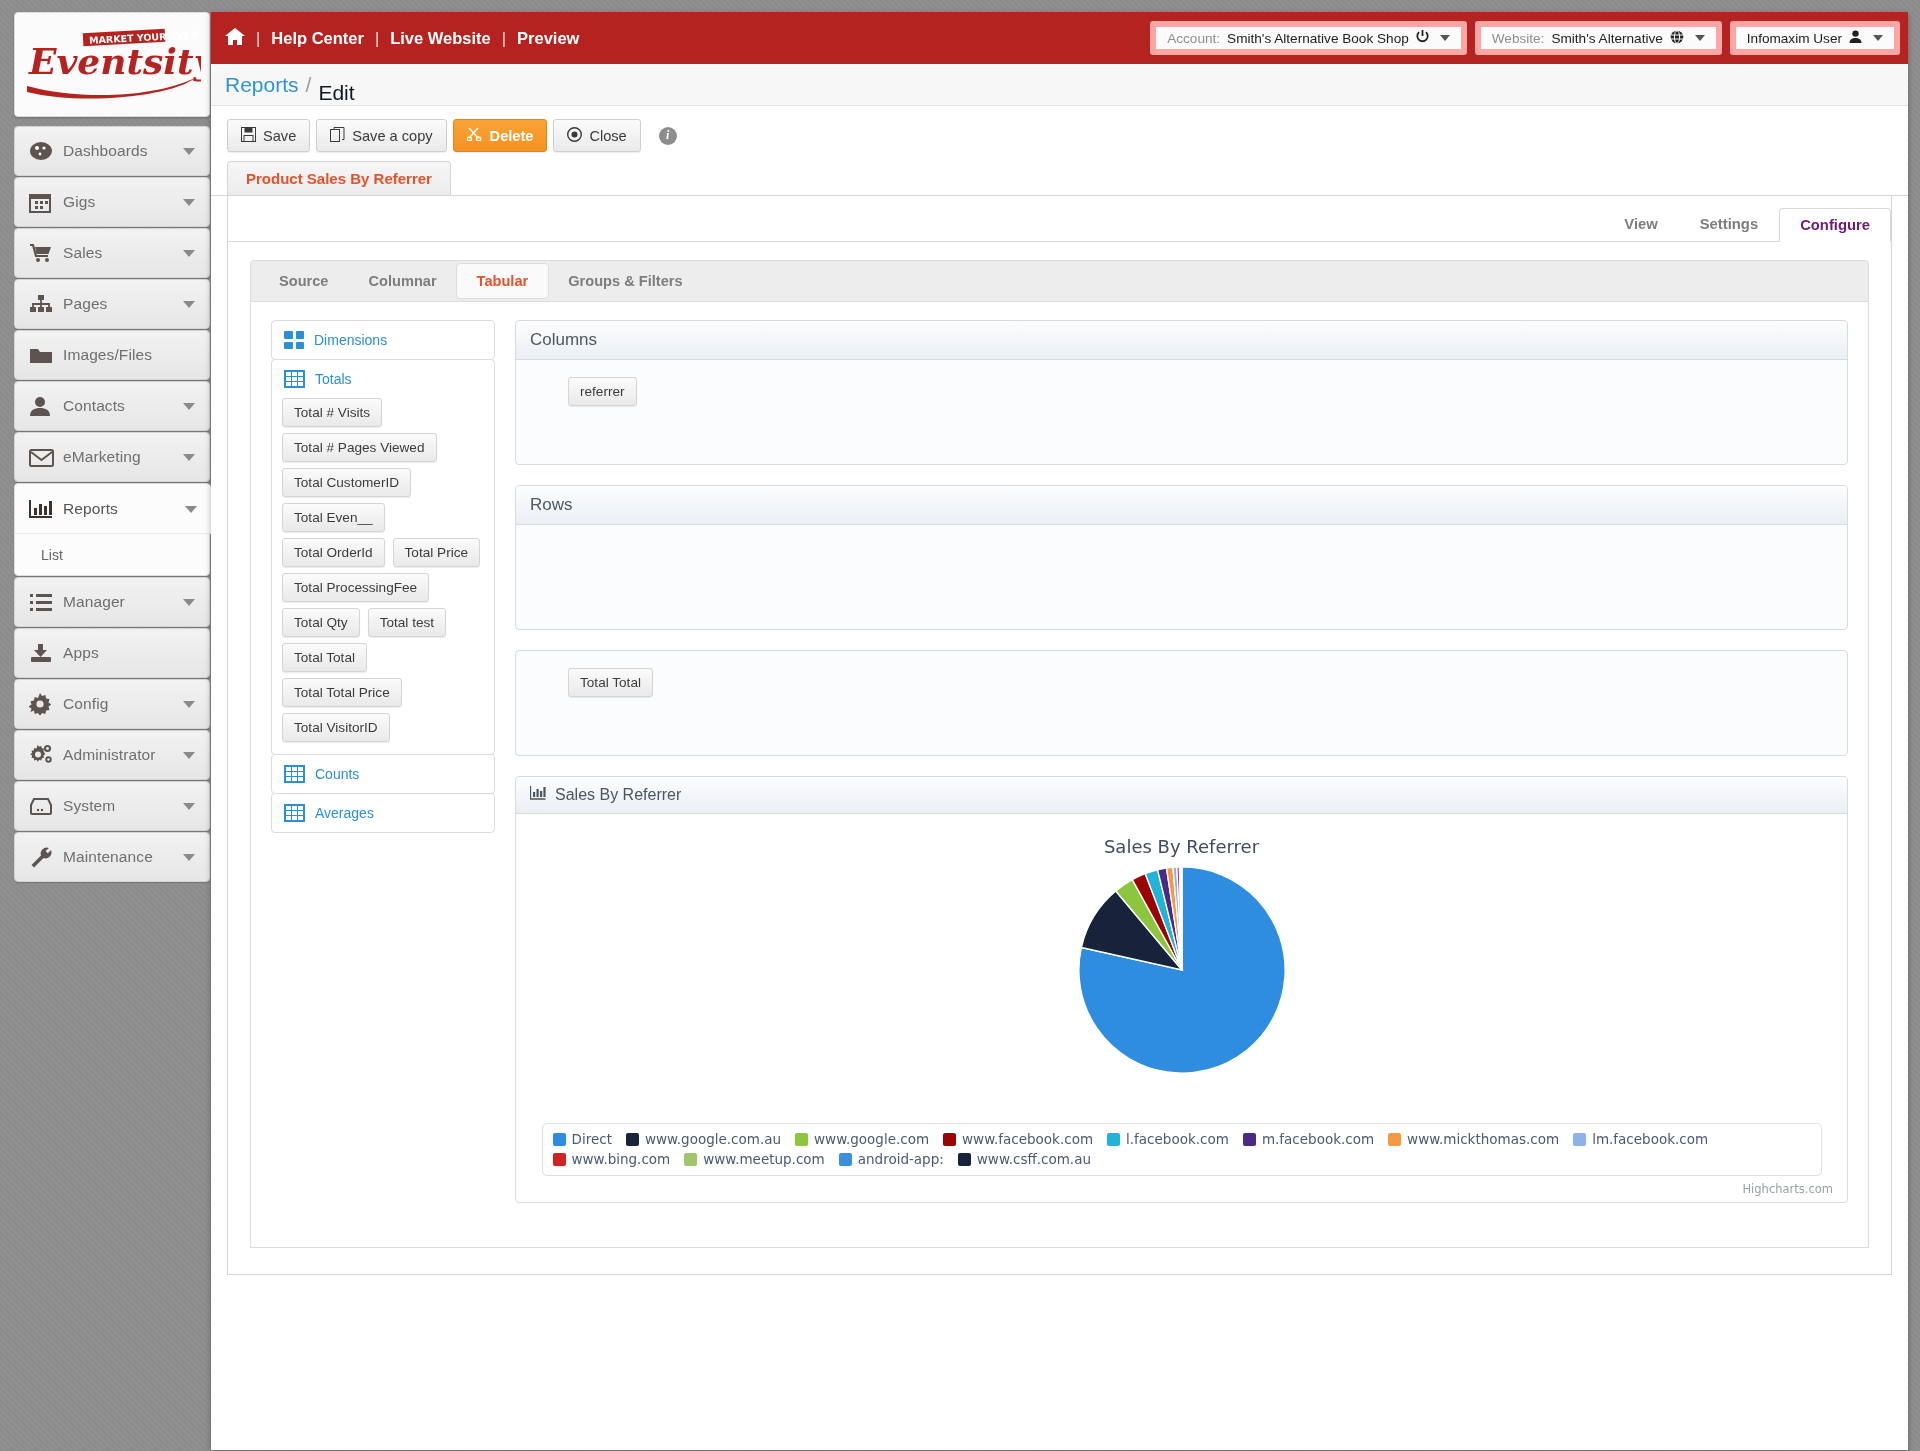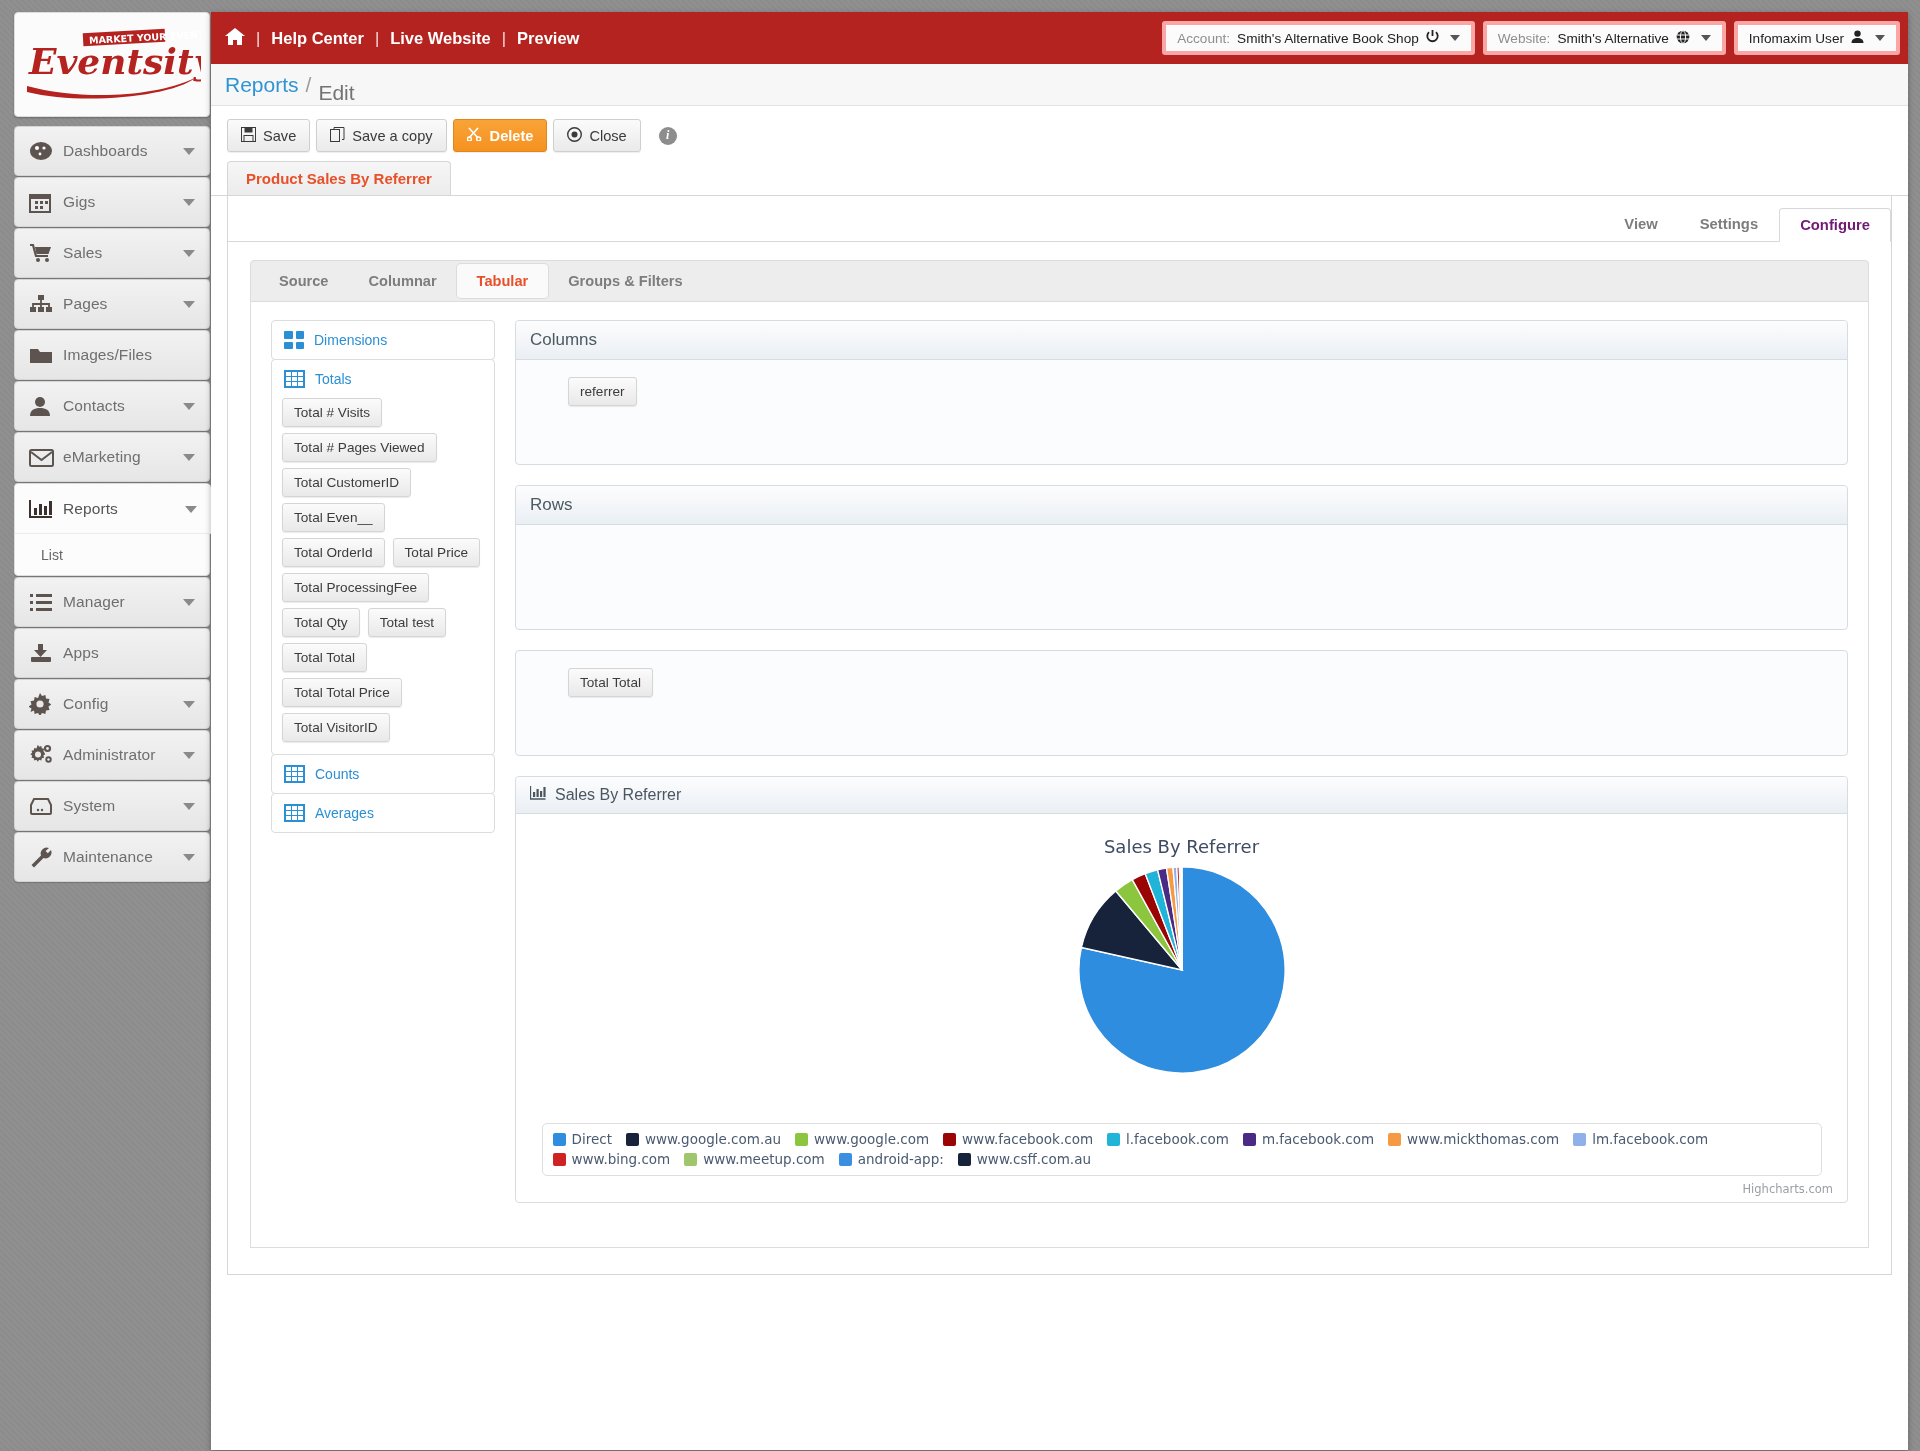--- a/index.html
+++ b/index.html
@@ -44,31 +44,31 @@
 
   
   .main { position:absolute; left:211px; top:12px; width:1697px; height:1438px; background:#fff; box-shadow:0 2px 6px rgba(0,0,0,.3); }
 
   .topbar { height:52px; background:#b4231f; display:flex; align-items:center; padding:0 8px 0 14px; }
   .topbar-left { display:flex; align-items:center; gap:0px; color:#fff; font-size:16.5px; font-weight:bold; }
   .topbar-left .sep { padding:0 11px; font-weight:normal; opacity:.85;}
   .topbar-left a { color:#fff; text-decoration:none; }
   .topbar-right { margin-left:auto; display:flex; align-items:center; gap:8px; }
   .chip {
-    background:#fbfbfb; border:4px solid #fca5a5; border-radius:3px; height:34px;
+    background:#fbfbfb; border:6px solid #fca5a5; border-radius:3px; height:34px;
     display:flex; align-items:center; padding:0 11px; font-size:13.6px; color:#222; gap:7px;
     box-shadow:inset 0 1px 0 #fff; cursor:pointer; white-space:nowrap;
   }
   .chip .muted { color:#8e8e8e; }
   .chip .dd { width:0;height:0;border-left:5px solid transparent;border-right:5px solid transparent;border-top:6px solid #555; margin-left:4px;}
 
   .breadcrumb-bar { height:42px; background:#f7f7f7; border-bottom:1px solid #e2e2e2; display:flex; align-items:center; padding-left:14px; font-size:21px; font-weight:300;}
   .breadcrumb-bar .bc-link { color:#2f93d4; cursor:pointer; }
   .breadcrumb-bar .bc-sep { color:#9a9a9a; padding:0 7px; }
-  .breadcrumb-bar .bc-cur { color:#737373;margin-top:16px; }
+  .breadcrumb-bar .bc-cur { color:#0f172a;margin-top:16px; }
 
   .toolbar { display:flex; align-items:center; gap:6px; padding:13px 0 10px 16px; }
   .btn {
     height:33px; border-radius:3px; border:1px solid #cfcfcf;
     background:linear-gradient(to bottom,#fbfbfb,#eaeaea);
     padding:0 13px; display:flex; align-items:center; gap:7px;
     font-size:14.6px; color:#3a3a3a; cursor:pointer; box-shadow:0 1px 1px rgba(0,0,0,.07);
   }
   .btn.danger { background:linear-gradient(to bottom,#f9a338,#f59220); border-color:#e0861a; color:#fff; font-weight:600;}
   .info-dot { width:18px;height:18px;border-radius:50%;background:#8d8d8d;color:#fff;display:flex;align-items:center;justify-content:center;font-size:12px;font-weight:bold;font-style:italic;margin-left:12px; font-family:"Liberation Serif",serif;}

